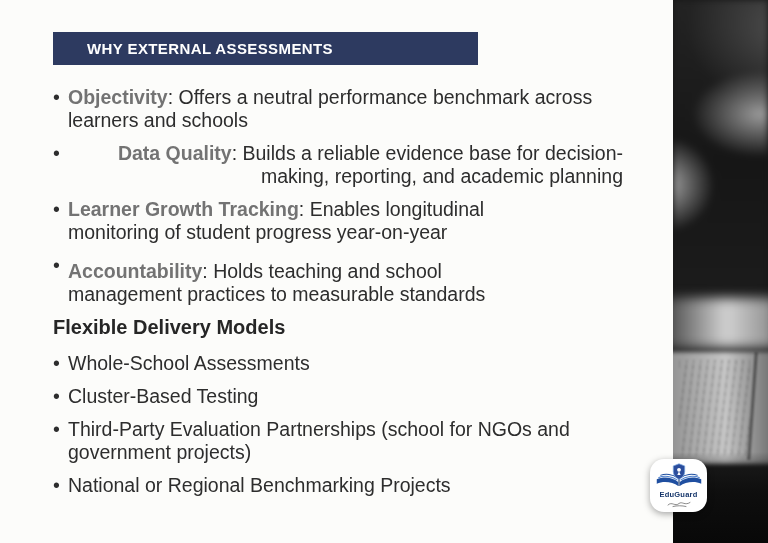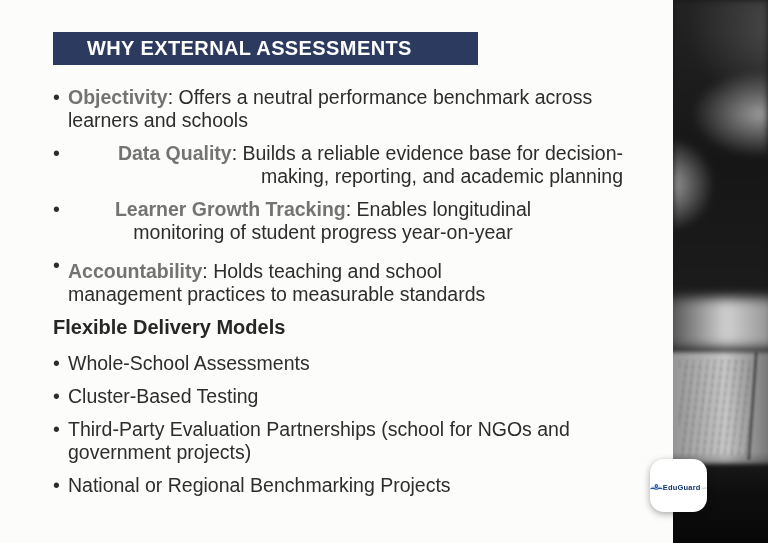--- a/index.html
+++ b/index.html
@@ -15,21 +15,21 @@
 
   
   .header-bar {
     position:absolute; left:53px; top:32px;
     width:425px; height:33px;
     background:#2d3a60;
     display:flex; align-items:center;
     padding-left:34px;
   }
   .header-bar h1 {
-    color:#ffffff; font-size:20px; font-weight:700;
+    color:#ffffff; font-size:15px; font-weight:700;
     letter-spacing:0.4px;
   }
 
   
   .content {
     position:absolute; left:53px; top:86px; width:605px;
   }
   .blist { list-style:none; }
   .blist li {
     display:flex; align-items:flex-start;
@@ -39,21 +39,21 @@
   .dot {
     flex:0 0 15px; text-align:left;
     font-size:19.5px; line-height:23px; color:#2d2d2d;
   }
   .txt { display:block; }
   .txt strong { font-weight:700; color:#737373; }
 
   
   #benefits li:nth-child(1) .txt { max-width:555px; }
   #benefits li:nth-child(2) .txt { max-width:555px;text-align:right; }
-  #benefits li:nth-child(3) .txt { max-width:510px;text-align:center; }
+  #benefits li:nth-child(3) .txt { max-width:510px; }
   #benefits li:nth-child(4) .txt { max-width:470px;margin-top:6px; }
 
   .subheading {
     margin-bottom:13px;
     font-size:20px; font-weight:700; color:#262626;
   }
   #delivery li:nth-child(3) .txt { max-width:520px; }
 
   
   .photo-strip {
@@ -96,21 +96,21 @@
     position:absolute; left:0; right:0; top:452px; bottom:0;
     background:linear-gradient(180deg, rgba(90,90,90,0) 0%, #0e0e0e 45%, #080808 100%);
   }
 
   
   .logo-card {
     position:absolute; left:650px; top:459px;
     width:57px; height:53px;
     background:#ffffff; border-radius:14px;
     box-shadow:0 2px 7px rgba(0,0,0,0.35);
-    display:flex; align-items:center;
+    display:flex; flex-direction:column; align-items:center;
     padding-top:4px;
   }
   .logo-mark { width:48px; height:27px; display:block; }
   .logo-name {
     font-size:7.5px; font-weight:700; color:#16366b;
     letter-spacing:0.2px; line-height:8px; margin-top:1px;
   }
   .logo-flourish { width:24px; height:8px; display:block; margin-top:1px; opacity:0.85; }
 </style>
 </head>

